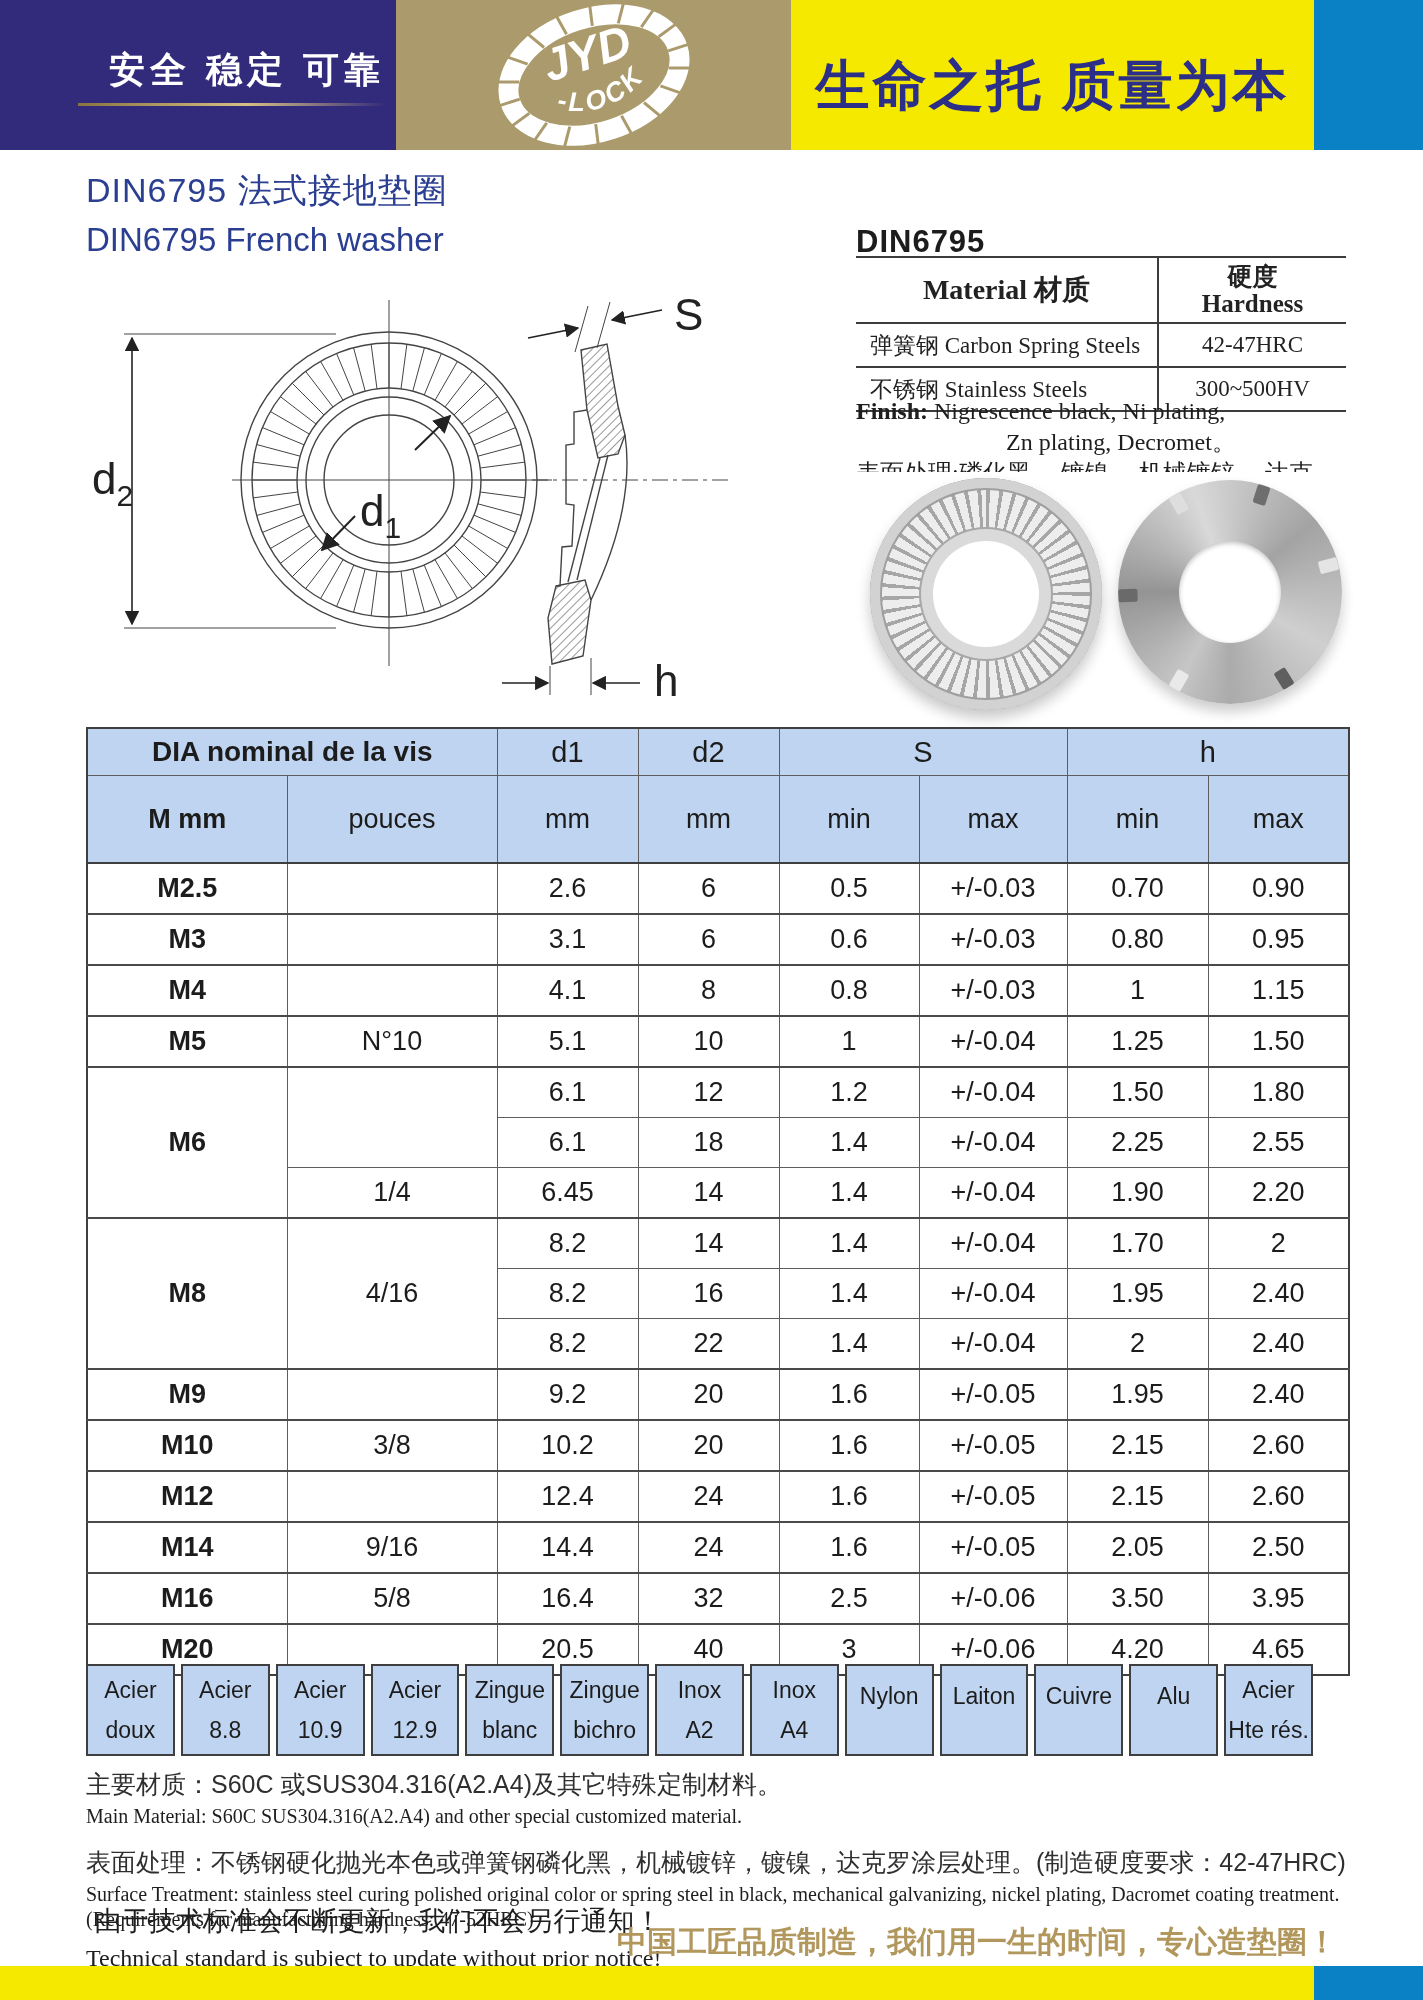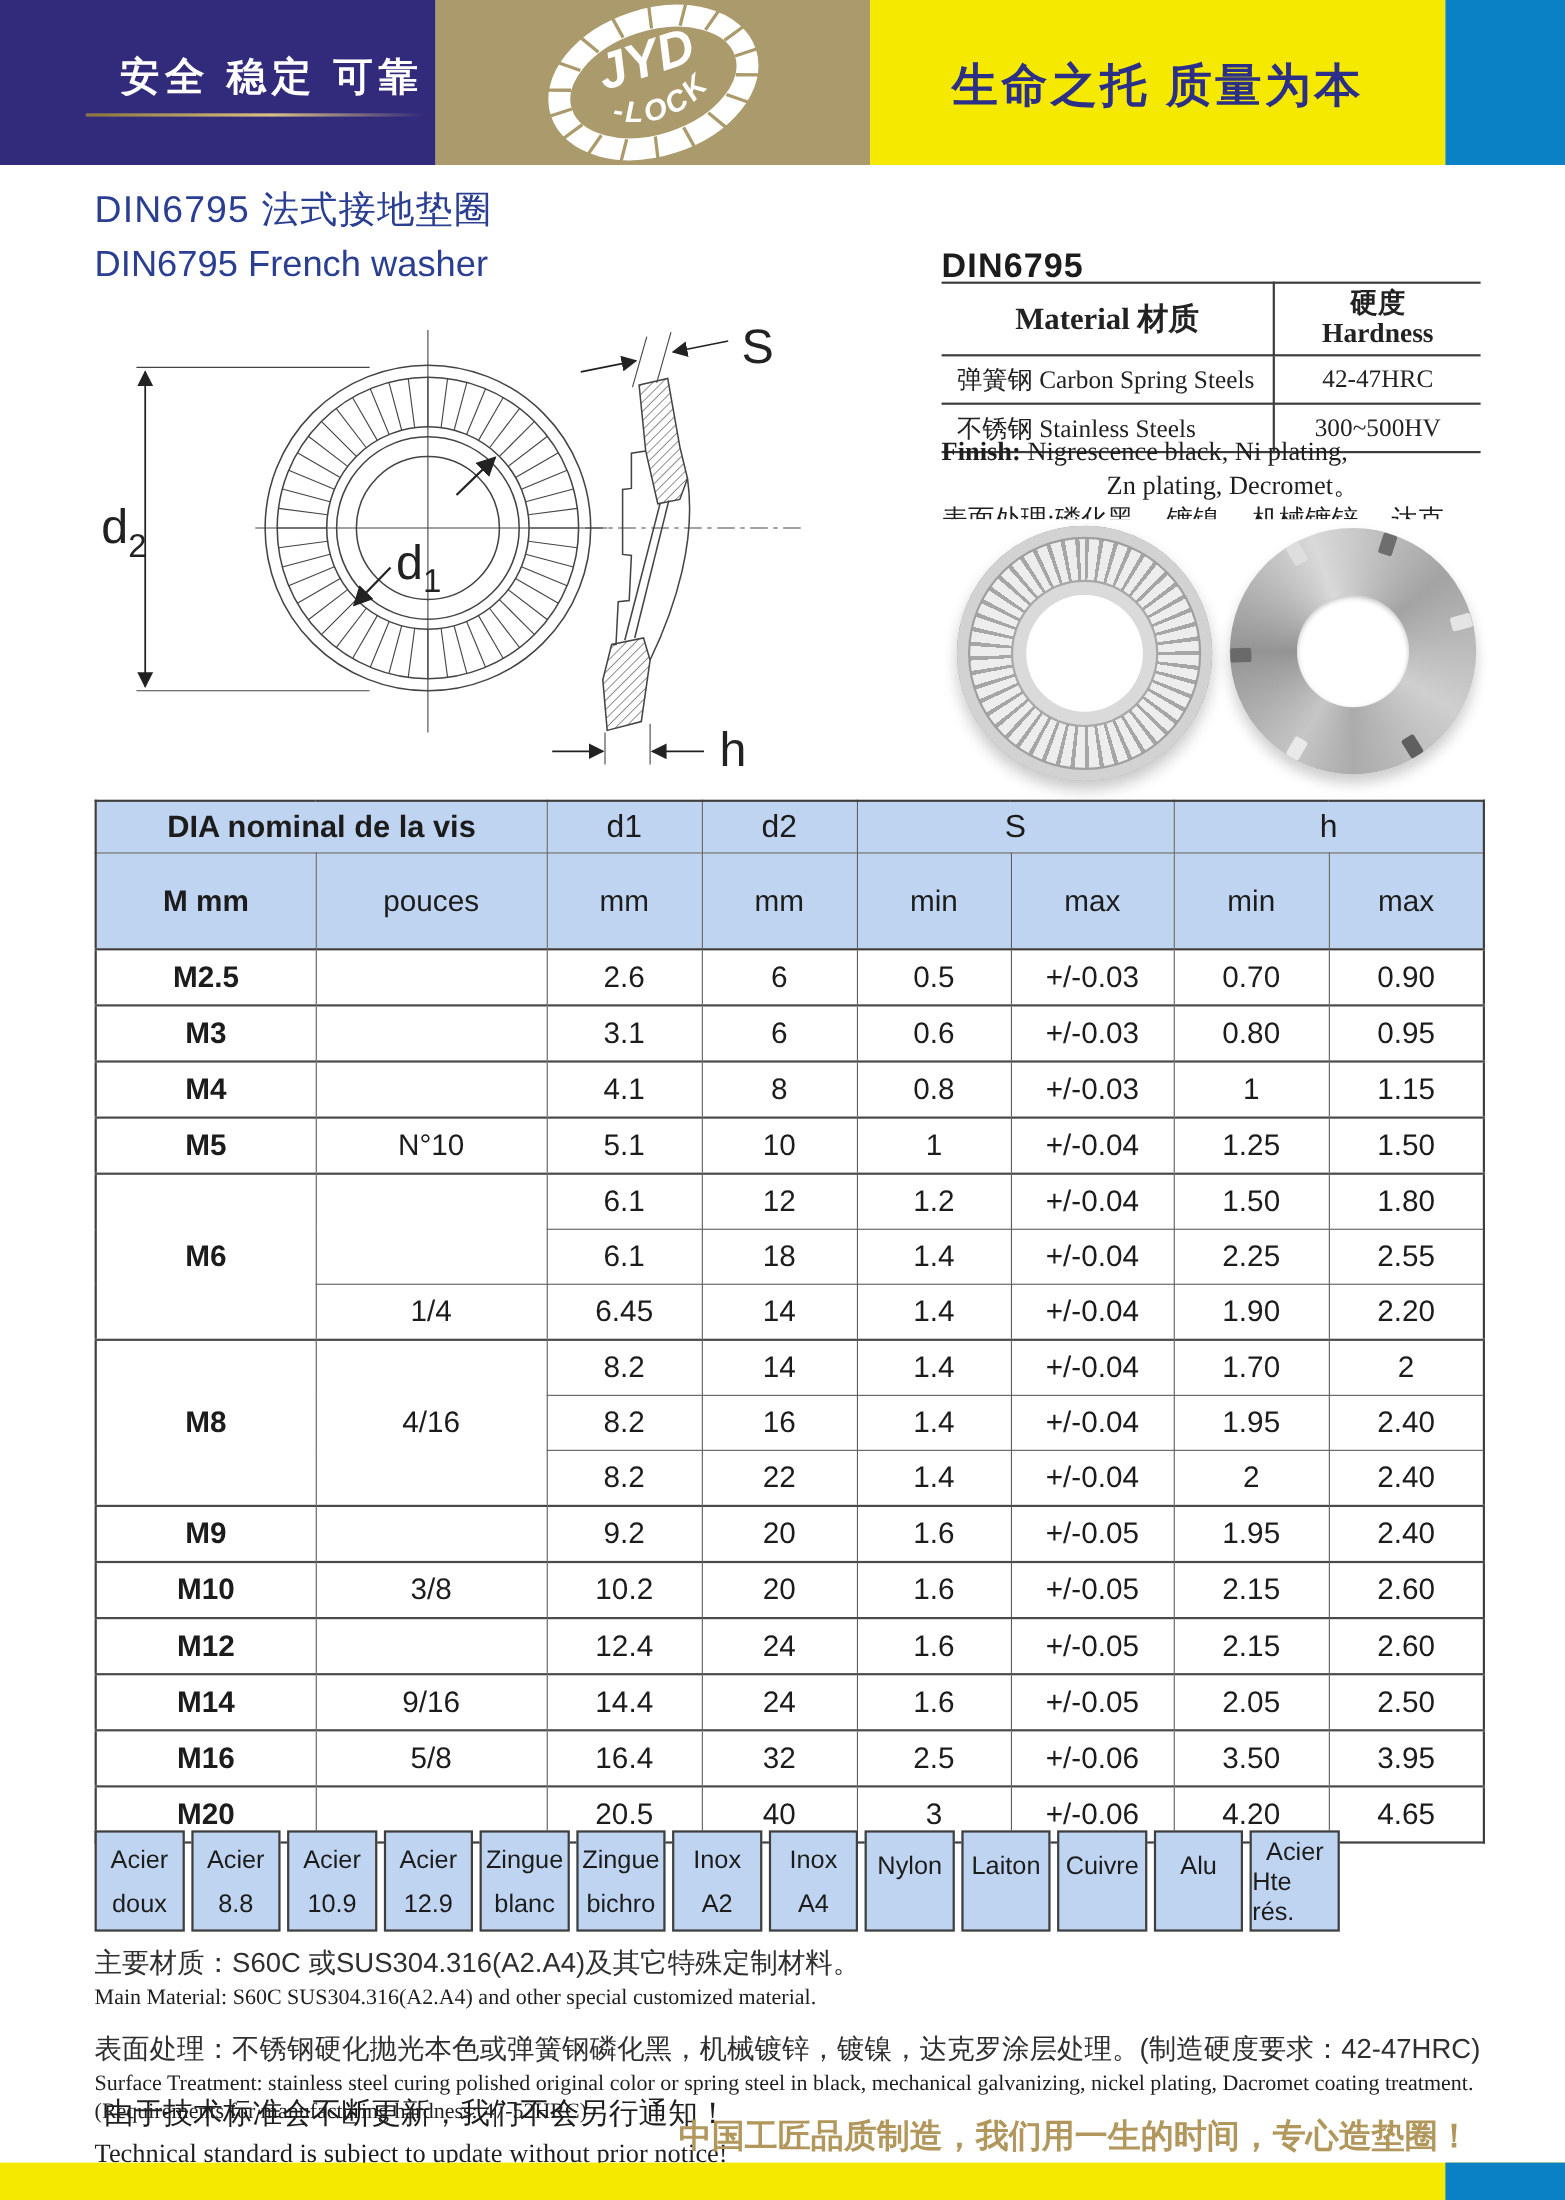--- a/index.html
+++ b/index.html
@@ -6,21 +6,21 @@
   .page{position:relative;width:1423px;height:2000px;background:#ffffff;overflow:hidden;
         font-family:"Liberation Sans",sans-serif;}
   
   .topbar{position:absolute;left:0;top:0;width:1423px;height:150px;}
   .topbar-navy{position:absolute;left:0;top:0;width:396px;height:150px;background:#322a7b;}
   .slogan-left{position:absolute;left:62px;top:46px;color:#ffffff;font-size:36px;font-weight:bold;letter-spacing:5px;white-space:nowrap;margin-left:47px;}
   .gold-underline{position:absolute;left:78px;top:103px;width:308px;height:3px;
         background:linear-gradient(90deg,#8a7440,#d8bf85 55%,rgba(216,191,133,0));}
   .topbar-gold{position:absolute;left:396px;top:0;width:395px;height:150px;background:#ab9b6c;}
   .topbar-yellow{position:absolute;left:791px;top:0;width:523px;height:150px;background:#f6e900;}
-  .slogan-right{position:absolute;left:0;right:0;top:50px;text-align:center;color:#2b2f88;font-size:42px;font-weight:bold;letter-spacing:3px;white-space:nowrap;}
+  .slogan-right{position:absolute;left:0;right:0;top:50px;text-align:center;color:#2b2f88;font-size:54px;font-weight:bold;letter-spacing:3px;white-space:nowrap;}
   .topbar-blue{position:absolute;left:1314px;top:0;width:109px;height:150px;background:#0a80c5;}
   .logo-svg{position:absolute;left:92px;top:2px;width:212px;height:146px;}
   
   .title-block{position:absolute;left:86px;top:168px;color:#2b3f92;}
   .title-cn{font-size:34px;font-weight:500;letter-spacing:1px;}
   .title-en{font-size:33px;font-weight:500;margin-top:7px;}
   
   .spec-heading{position:absolute;left:856px;top:224px;font-size:31px;font-weight:700;color:#1c1c1c;letter-spacing:1px;}
   .mat-table{position:absolute;left:856px;top:256px;width:490px;border-collapse:collapse;
         font-family:"Liberation Serif",serif;color:#222;}
@@ -59,21 +59,21 @@
   .dim-table thead th{background:#bfd4f0;font-weight:normal;}
   .hr1 th{height:46px;font-size:29px;}
   .hr1 th.dia{font-weight:bold;font-size:28px;}
   .hr2 th{height:86px;font-size:27px;}
   .hr2 th.m{font-weight:bold;}
   .hr2 th{border-bottom:2px solid #3f3f3f;}
   .dim-table tbody td{height:49px;background:#fff;}
   .dim-table tbody td.bold{font-weight:bold;}
   .dim-table tbody tr.grp td{border-top:2px solid #4a4a4a;}
   
-  .materials-strip{position:absolute;left:86px;top:1664px;width:1132px;display:flex;gap:6px;}
+  .materials-strip{position:absolute;left:86px;top:1664px;width:1227px;display:flex;gap:6px;}
   .mat-cell{flex:1;height:80px;background:#bfd4f0;border:2px solid #3f3f3f;display:flex;flex-direction:column;
         justify-content:space-around;align-items:center;font-size:23px;color:#1c1c1c;padding:4px 0;}
   
   .notes{position:absolute;left:86px;top:1768px;color:#2f2f2f;}
   .note-cn{font-size:25px;margin:0 0 4px 0;}
   .note-en{font-family:"Liberation Serif",serif;font-size:20px;margin:0 0 2px 0;color:#1e1e1e;}
   .note-gap{height:16px;}
   
   .notice{position:absolute;left:86px;top:1903px;color:#1e1e1e;}
   .notice-cn{font-size:27px;text-align:right;}

